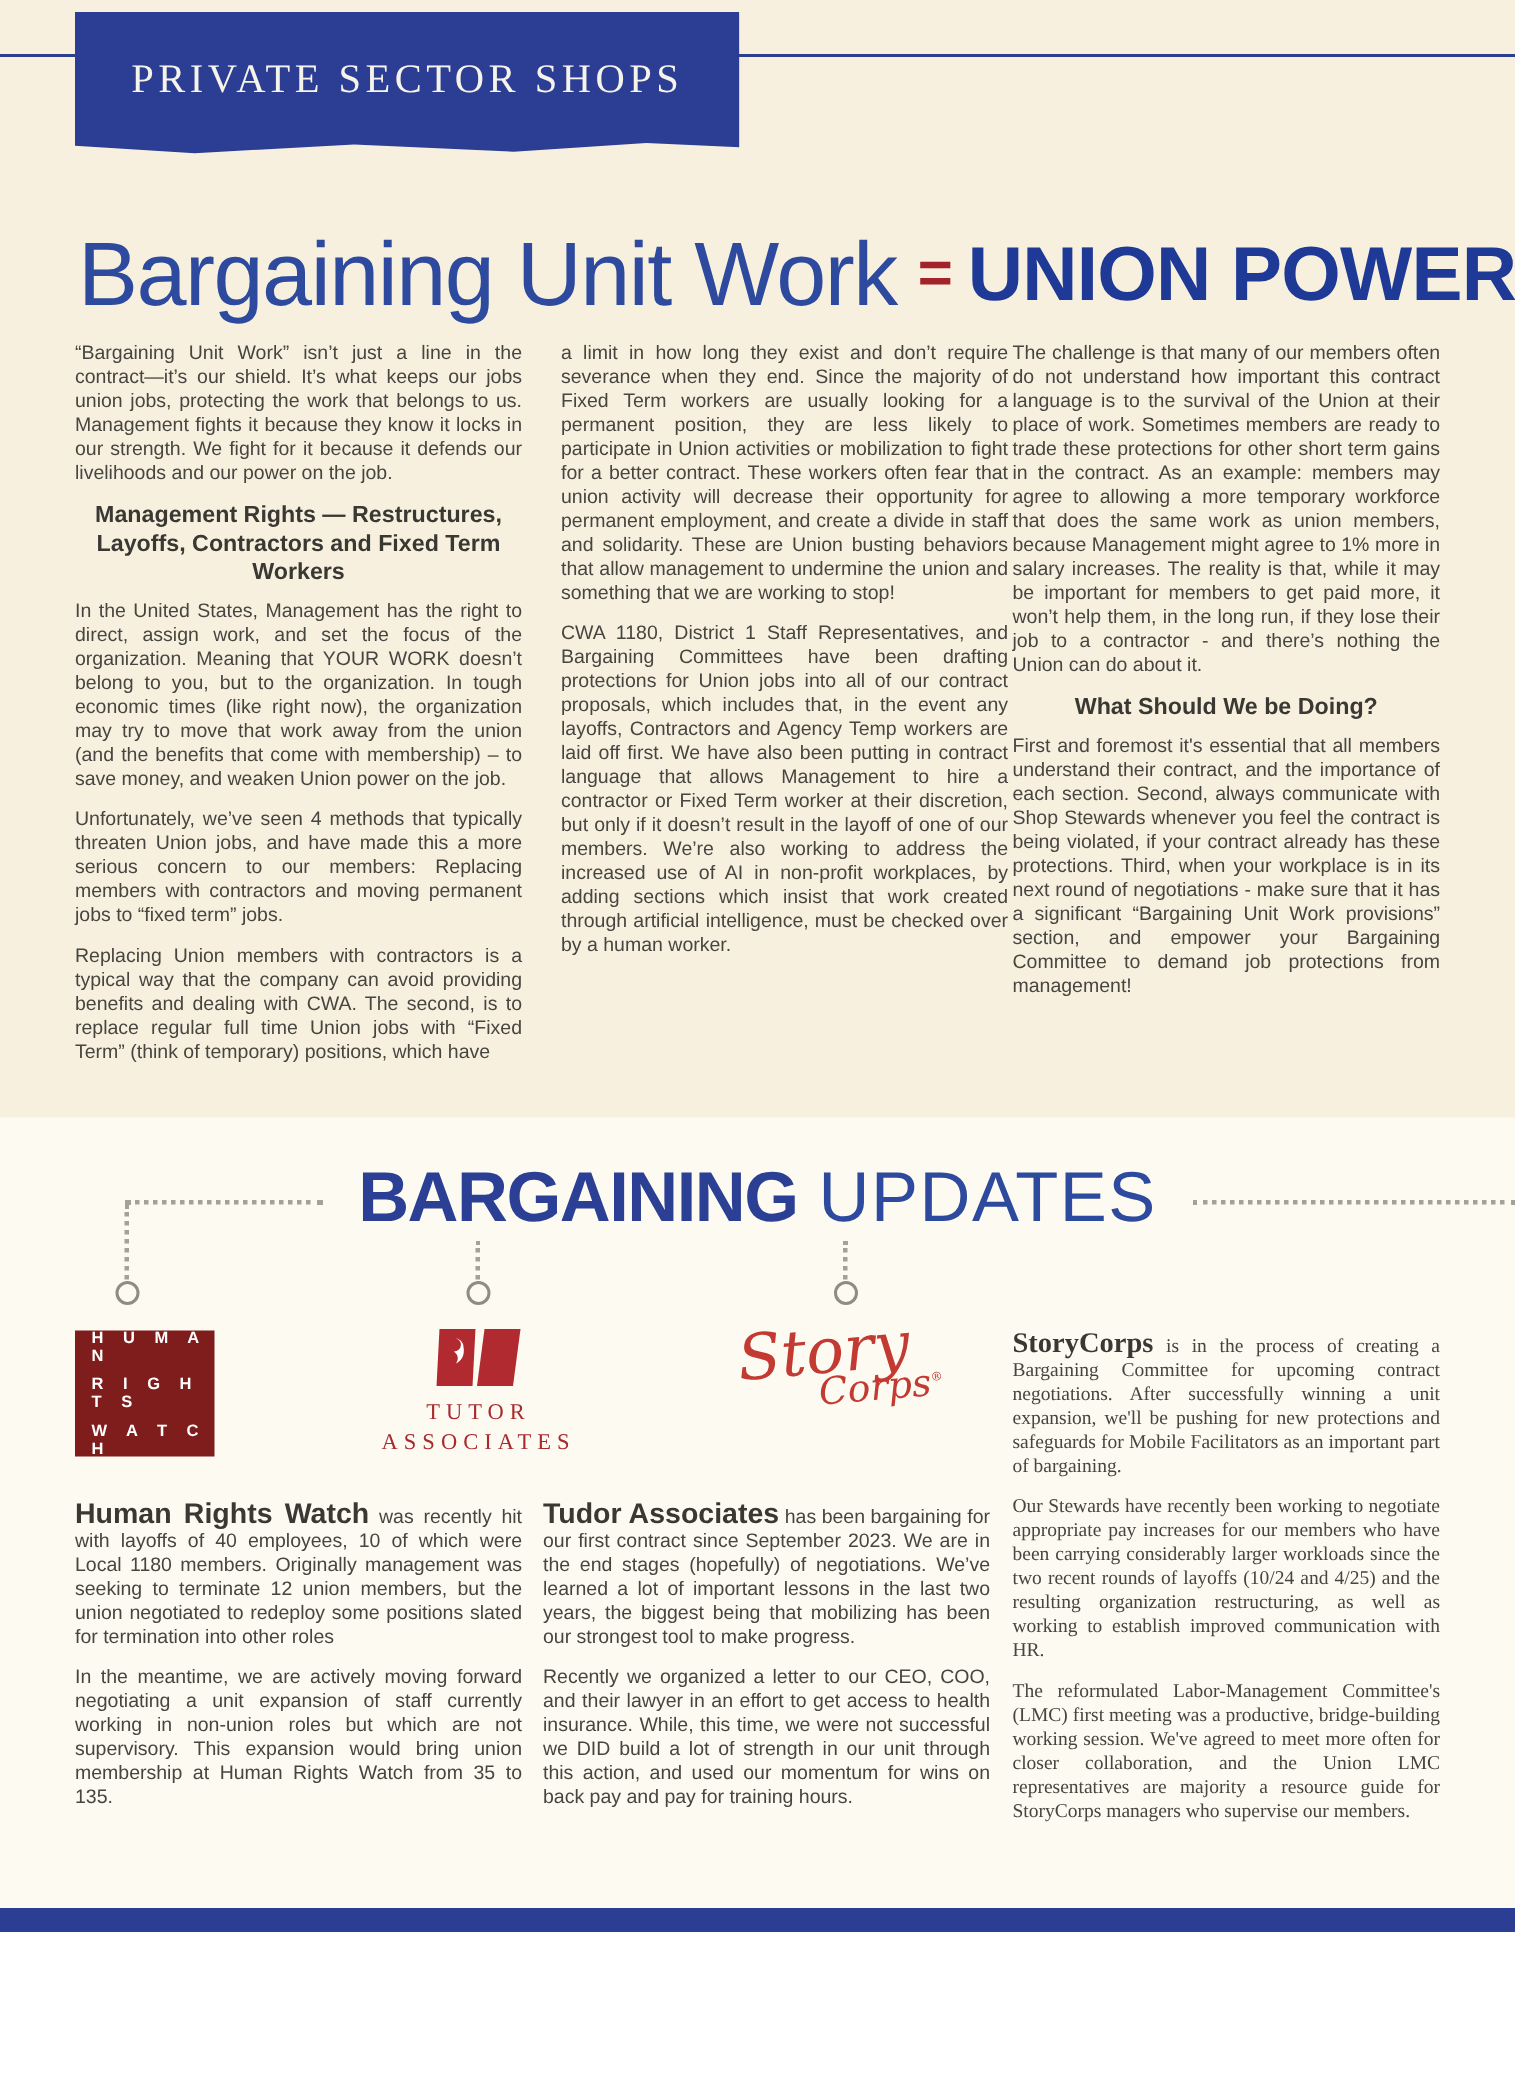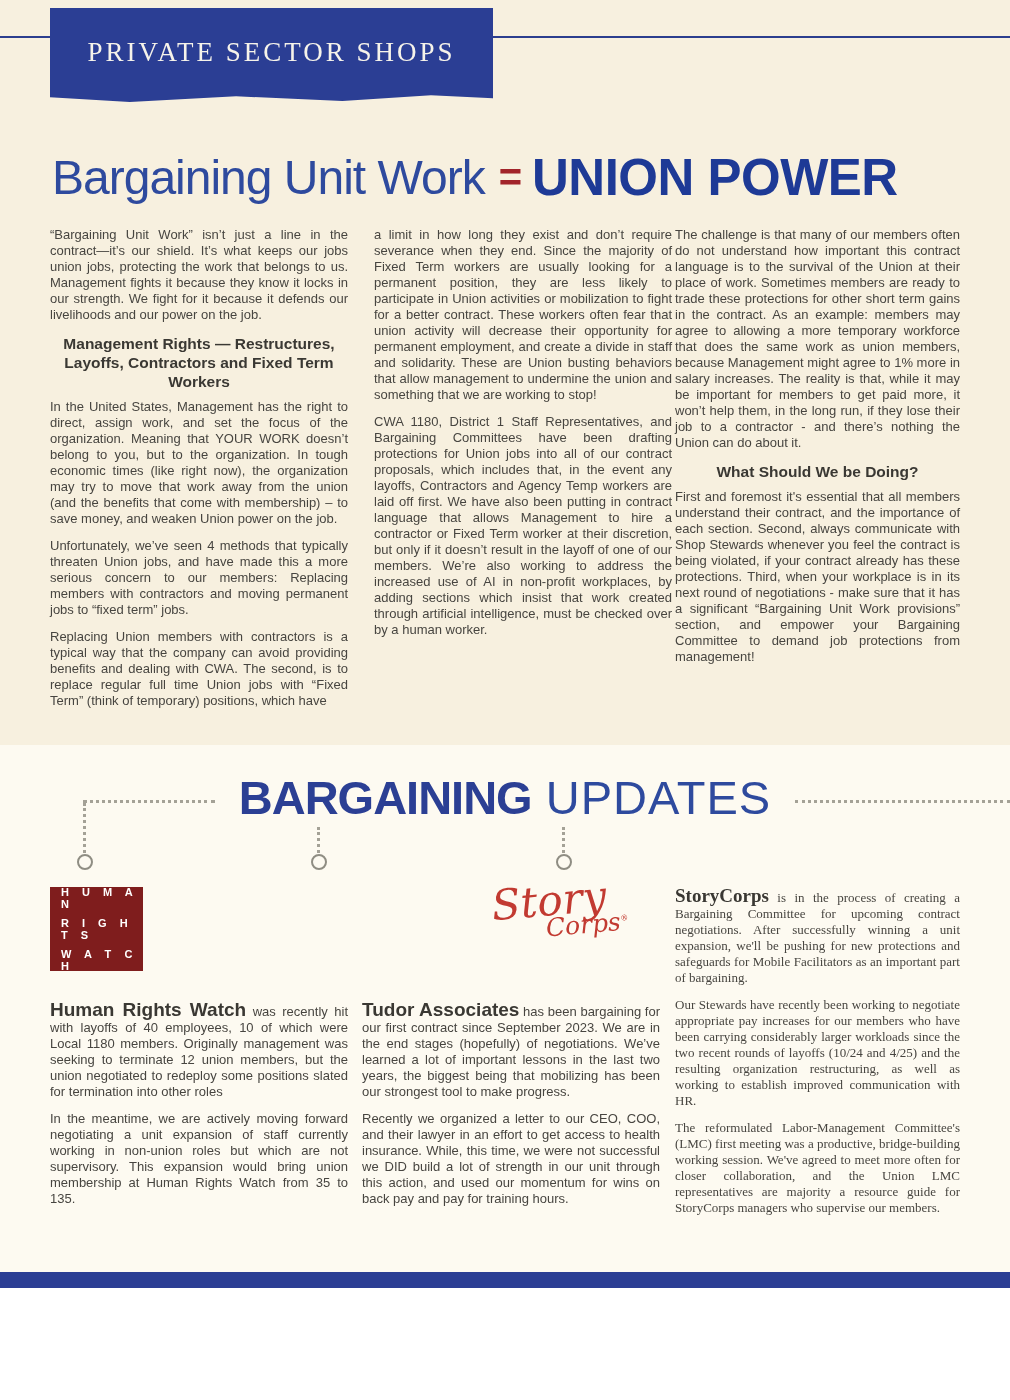--- a/index.html
+++ b/index.html
@@ -19,21 +19,21 @@
     display:flex; align-items:center; justify-content:center;
     clip-path:polygon(0% 0%, 100% 0%, 100% 93%, 86% 90%, 66% 96%, 42% 91%, 18% 97%, 0% 92%);
   }
   .ribbon-title {
     font-family:"Liberation Serif", serif; font-size:27px; letter-spacing:3px;
     color:#f6f3ea; padding-bottom:8px;
   }
 
   
   .headline { position:absolute; left:52px; top:148px; display:flex; align-items:center; white-space:nowrap; }
-  .hl-light { font-size:48px; font-weight:400; color:#2e4a9e; letter-spacing:-1px; }
+  .hl-light { font-size:60px; font-weight:400; color:#2e4a9e; letter-spacing:-1px; }
   .hl-eq { font-size:40px; font-weight:700; color:#a2242a; margin:0 10px 0 14px; }
   .hl-bold { font-size:51px; font-weight:800; color:#1e3a96; letter-spacing:-0.5px; }
 
   
   .col { position:absolute; top:227px; font-size:13px; line-height:16px; color:#474540; text-align:justify; }
   .col p { margin:0 0 11px 0; }
   .col h3 { font-size:15.5px; line-height:19px; color:#3a3833; margin:3px 0 8px 0; font-weight:700; text-align:center; }
   .c1 { left:50px;  width:298px; }
   .c2 { left:362px; width:298px;margin-left:12px; }
   .c3 { left:675px; width:285px; }
@@ -137,20 +137,31 @@
   <div class="node" style="left:77px; top:854px;"></div>
   <div class="node" style="left:311px; top:854px;"></div>
   <div class="node" style="left:556px; top:854px;"></div>
 
   <div class="hrw-logo">
     <span>H U M A N</span>
     <span>R I G H T S</span>
     <span>W A T C H</span>
   </div>
 
+  <div class="tutor-logo">
+    <span>
+      <svg width="60" height="38" viewBox="0 0 60 38">
+        <polygon points="4,0 28,0 26,38 2,38" fill="#b02a30"></polygon>
+        <polygon points="34,0 58,0 53,38 29,38" fill="#b02a30"></polygon>
+        <path d="M14,6 a4.5,4.5 0 1,1 -0.5,9 c3,2 3.5,5 1.5,8 c4,-2 6,-6 5,-11 a6,6 0 0,0 -6,-6 z" fill="#ffffff"></path>
+      </svg>
+    </span>
+    <div class="tutor-word">TUTOR</div>
+    <div class="tutor-word second">ASSOCIATES</div>
+  </div>
 
   <div class="story-logo">
     <span class="story-w1">Story</span>
     <span class="story-w2"><span>Corps</span><span class="story-reg">®</span></span>
   </div>
 
   <div class="ucol u1">
     <p><span class="lead">Human Rights Watch</span><span> was recently hit with layoffs of 40 employees, 10 of which were Local 1180 members. Originally management was seeking to terminate 12 union members, but the union negotiated to redeploy some positions slated for termination into other roles</span></p>
     <p>In the meantime, we are actively moving forward negotiating a unit expansion of staff currently working in non-union roles but which are not supervisory. This expansion would bring union membership at Human Rights Watch from 35 to 135.</p>
   </div>

